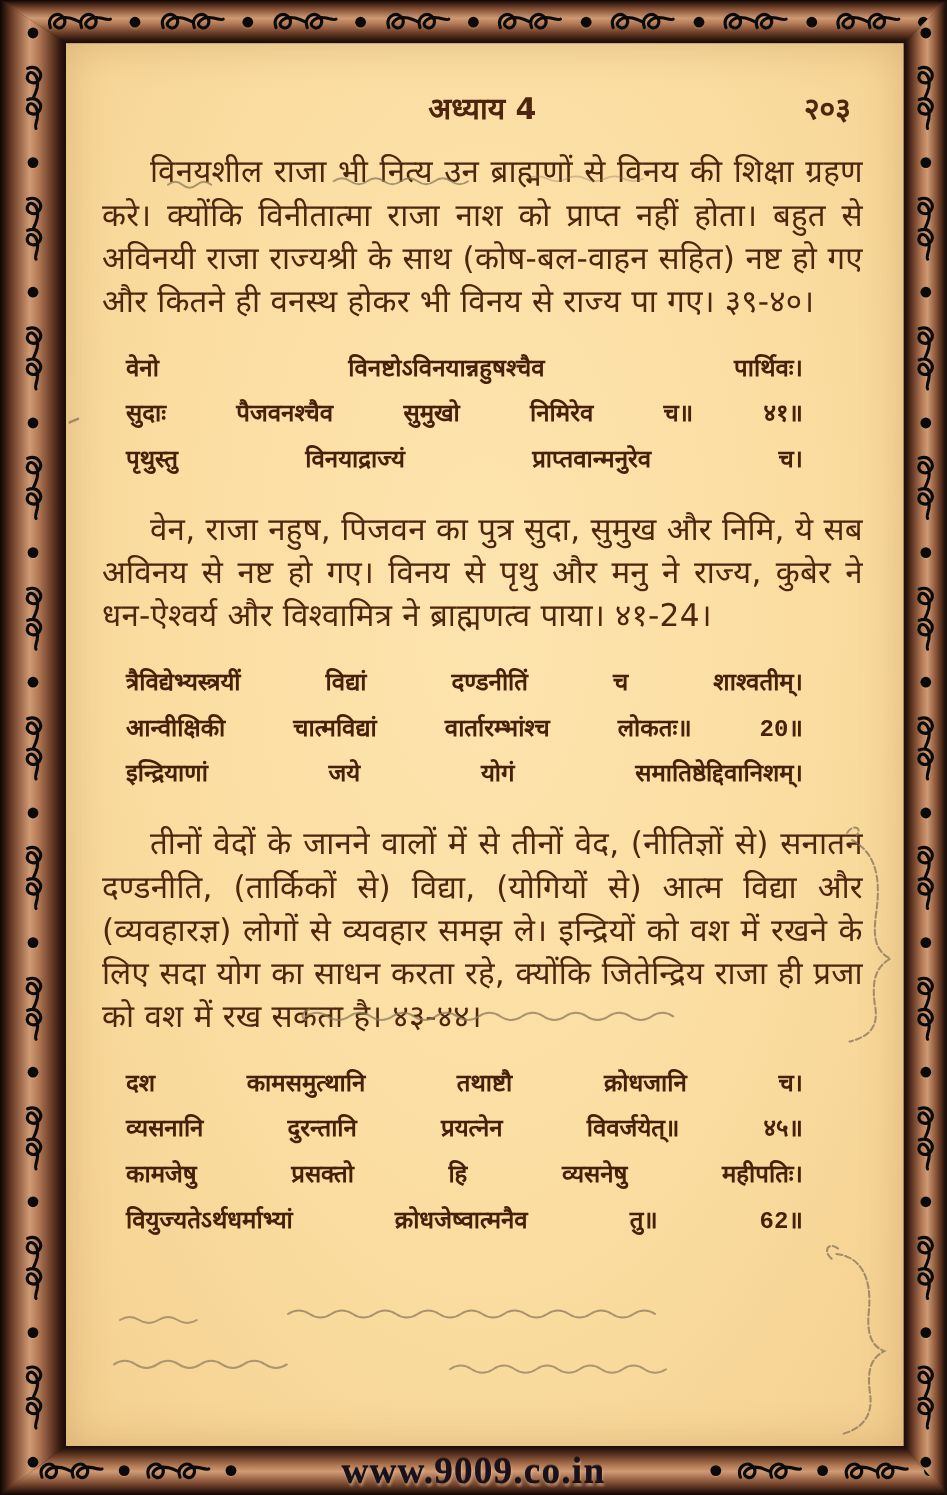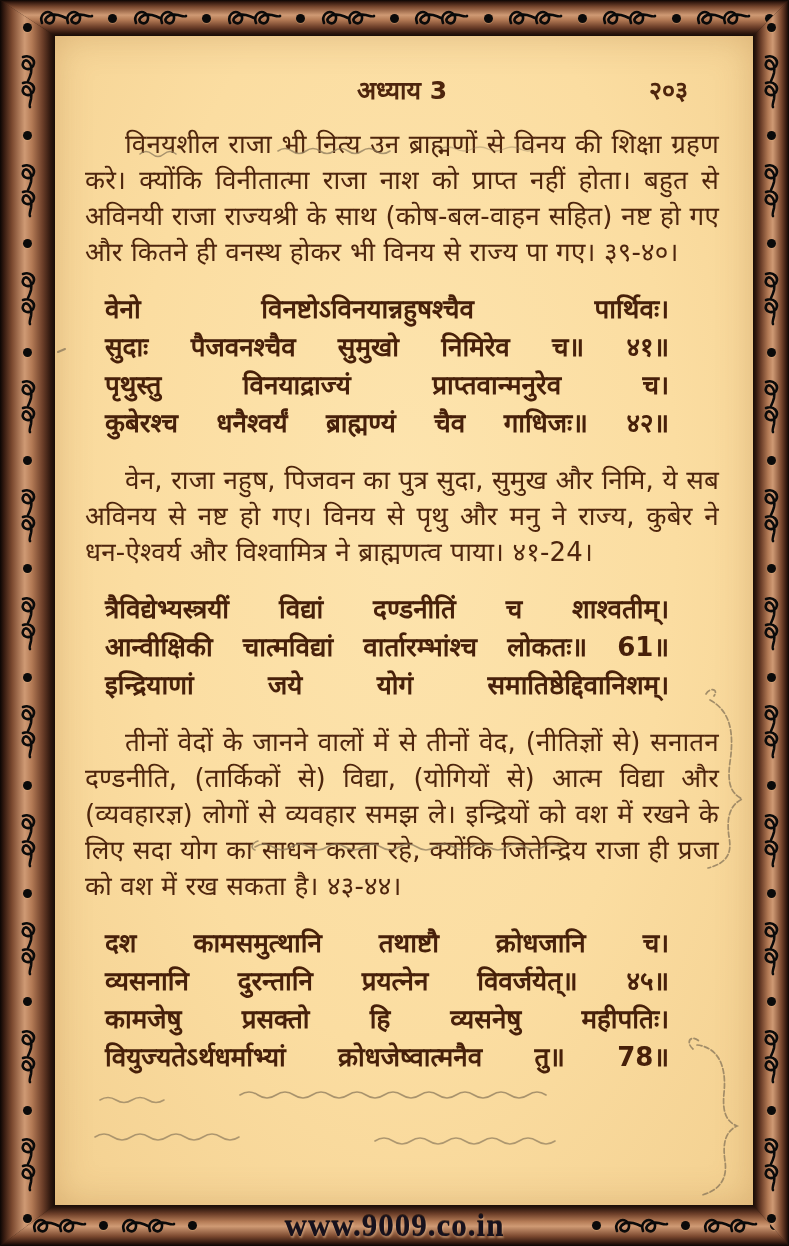--- a/index.html
+++ b/index.html
@@ -36,26 +36,26 @@
 
   
   .page{position:absolute;left:55px;top:36px;right:36px;bottom:41px;
     background:radial-gradient(ellipse at 50% 40%,#fde4ae 0%,#fbdda1 55%,#f3d090 100%);
     box-shadow:inset 0 0 36px rgba(150,95,40,.28);
     color:#4e250d;padding:30px 34px 0 30px;box-sizing:border-box;}
 
   .page-header{display:grid;grid-template-columns:1fr auto 1fr;align-items:baseline;
     font-size:25px;font-weight:600;margin:6px 0 16px 0;}
   .chapter-title{grid-column:2;justify-self:center;}
-  .page-number{grid-column:3;justify-self:end;margin-right:31px;}
+  .page-number{grid-column:3;justify-self:end;margin-right:10px;}
 
   .para{font-size:26px;line-height:36px;text-align:justify;text-indent:40px;
         margin:20px 0;letter-spacing:.2px;}
   .shloka{margin:11px 50px 11px 20px;font-weight:bold;color:#47200a;}
-  .shloka-line{font-size:26px;line-height:38px;text-align:justify;text-align-last:justify;}
+  .shloka-line{font-size:20px;line-height:38px;text-align:justify;text-align-last:justify;font-family:Liberation Mono, monospace;}
 
   
   .pencil-layer{position:absolute;inset:0;pointer-events:none;}
   .pencil{stroke:#8d7b5c;fill:none;stroke-linecap:round;}
 </style>
 </head>
 <body>
 
 <div id="stage">
 
@@ -252,48 +252,47 @@
              M30 15 C27 7 34 2 39 5 C45 9 41 17 36 15 C30 13 35 5 46 7 C50 8 53 9 54 8" stroke="#0a0a0a" stroke-width="2.6" fill="none" stroke-linecap="round"></path>
   </svg>
           <span class="orn-dot"></span>
         </div>
     </div>
   </div>
 
   <div class="page">
 
     <div class="page-header">
-      <div class="chapter-title">अध्याय 3</div>
+      <div class="chapter-title">अध्याय 4</div>
       <div class="page-number">२०३</div>
     </div>
 
     <div class="para">विनयशील राजा भी नित्य उन ब्राह्मणों से विनय की शिक्षा ग्रहण करे। क्योंकि विनीतात्मा राजा नाश को प्राप्त नहीं होता। बहुत से अविनयी राजा राज्यश्री के साथ (कोष-बल-वाहन सहित) नष्ट हो गए और कितने ही वनस्थ होकर भी विनय से राज्य पा गए। ३९-४०।</div>
 
     <div class="shloka">
       <div class="shloka-line">वेनो विनष्टोऽविनयान्नहुषश्चैव पार्थिवः।</div>
       <div class="shloka-line">सुदाः पैजवनश्चैव सुमुखो निमिरेव च॥ ४१॥</div>
       <div class="shloka-line">पृथुस्तु विनयाद्राज्यं प्राप्तवान्मनुरेव च।</div>
-      <div class="shloka-line">कुबेरश्च धनैश्वर्यं ब्राह्मण्यं चैव गाधिजः॥ ४२॥</div>
     </div>
 
     <div class="para">वेन, राजा नहुष, पिजवन का पुत्र सुदा, सुमुख और निमि, ये सब अविनय से नष्ट हो गए। विनय से पृथु और मनु ने राज्य, कुबेर ने धन-ऐश्वर्य और विश्वामित्र ने ब्राह्मणत्व पाया। ४१-24।</div>
 
     <div class="shloka">
       <div class="shloka-line">त्रैविद्येभ्यस्त्रयीं विद्यां दण्डनीतिं च शाश्वतीम्।</div>
-      <div class="shloka-line">आन्वीक्षिकी चात्मविद्यां वार्तारम्भांश्च लोकतः॥ 61॥</div>
+      <div class="shloka-line">आन्वीक्षिकी चात्मविद्यां वार्तारम्भांश्च लोकतः॥ 20॥</div>
       <div class="shloka-line">इन्द्रियाणां जये योगं समातिष्ठेद्दिवानिशम्।</div>
     </div>
 
     <div class="para">तीनों वेदों के जानने वालों में से तीनों वेद, (नीतिज्ञों से) सनातन दण्डनीति, (तार्किकों से) विद्या, (योगियों से) आत्म विद्या और (व्यवहारज्ञ) लोगों से व्यवहार समझ ले। इन्द्रियों को वश में रखने के लिए सदा योग का साधन करता रहे, क्योंकि जितेन्द्रिय राजा ही प्रजा को वश में रख सकता है। ४३-४४।</div>
 
     <div class="shloka">
       <div class="shloka-line">दश कामसमुत्थानि तथाष्टौ क्रोधजानि च।</div>
       <div class="shloka-line">व्यसनानि दुरन्तानि प्रयत्नेन विवर्जयेत्॥ ४५॥</div>
       <div class="shloka-line">कामजेषु प्रसक्तो हि व्यसनेषु महीपतिः।</div>
-      <div class="shloka-line">वियुज्यतेऽर्थधर्माभ्यां क्रोधजेष्वात्मनैव तु॥ 78॥</div>
+      <div class="shloka-line">वियुज्यतेऽर्थधर्माभ्यां क्रोधजेष्वात्मनैव तु॥ 62॥</div>
     </div>
 
   </div>
 
   <svg class="pencil-layer" viewBox="0 0 789 1246">
 
     <path class="pencil" stroke-width="1.6" opacity=".75" d="M140 154 q6 -5 12 0 t12 0 t12 0"></path>
 
     <path class="pencil" stroke-width="1.6" opacity=".75" d="M278 151 q7 -5 14 0 t14 0 t14 0 t14 0 t14 0 t14 0 t14 0 t14 0"></path>
     <path class="pencil" stroke-width="1.3" opacity=".4" d="M440 149 q8 -4 16 0 t16 0 t16 0 t16 0 t16 0 t16 0"></path>

